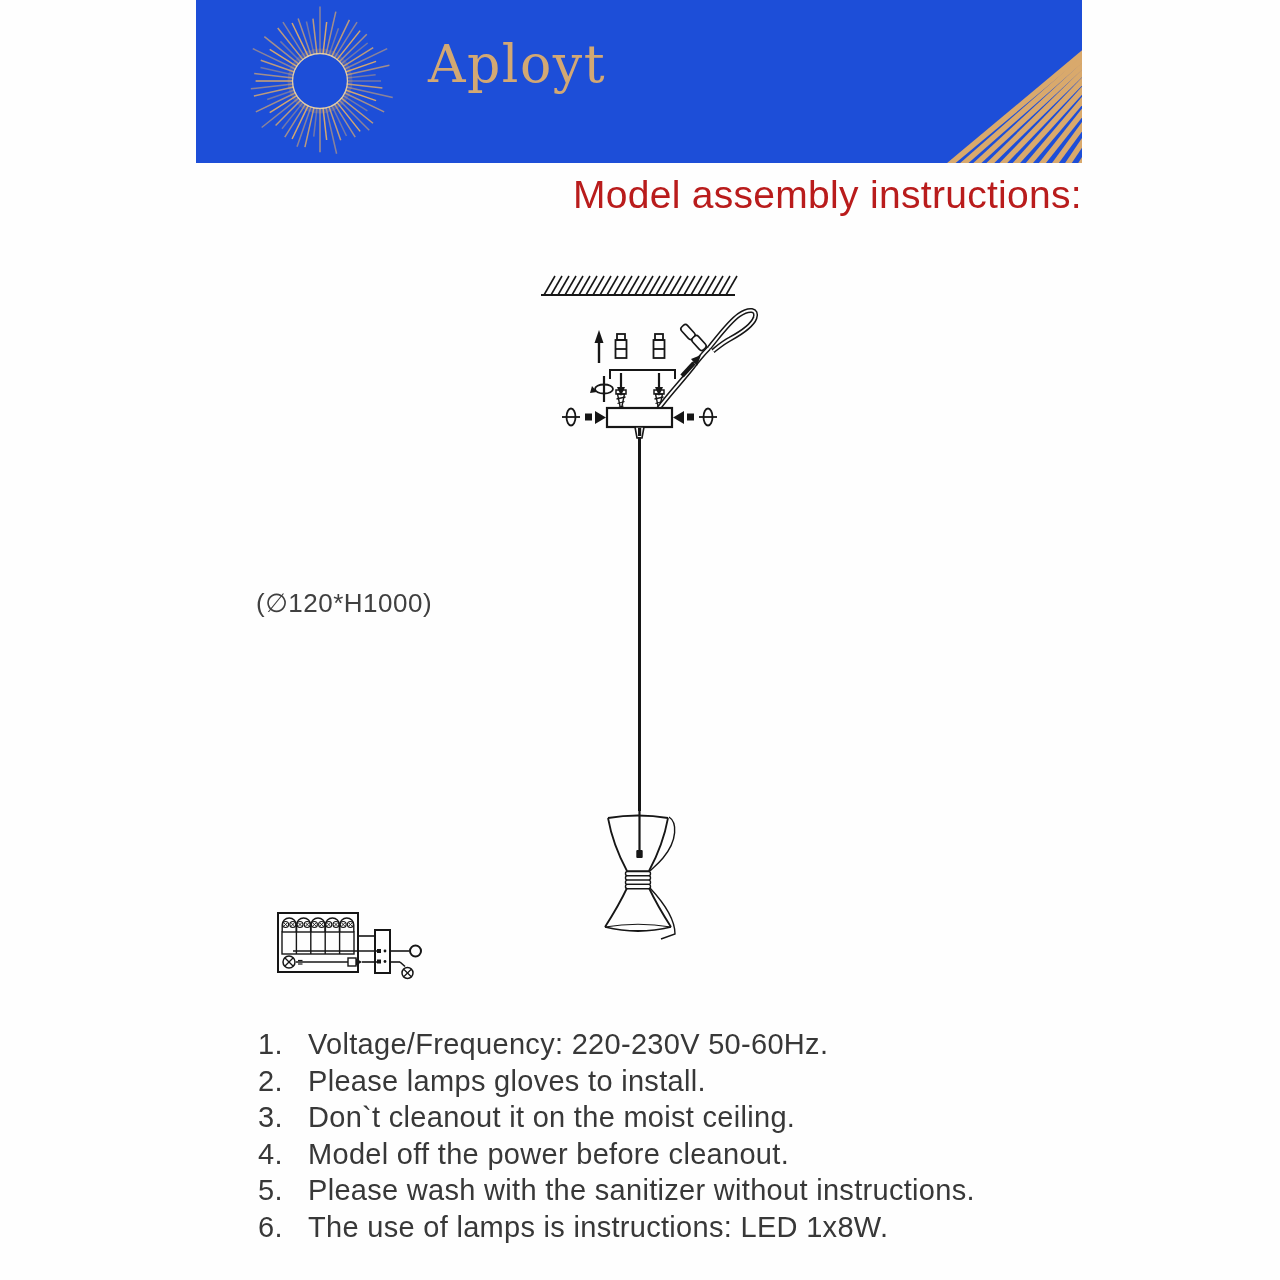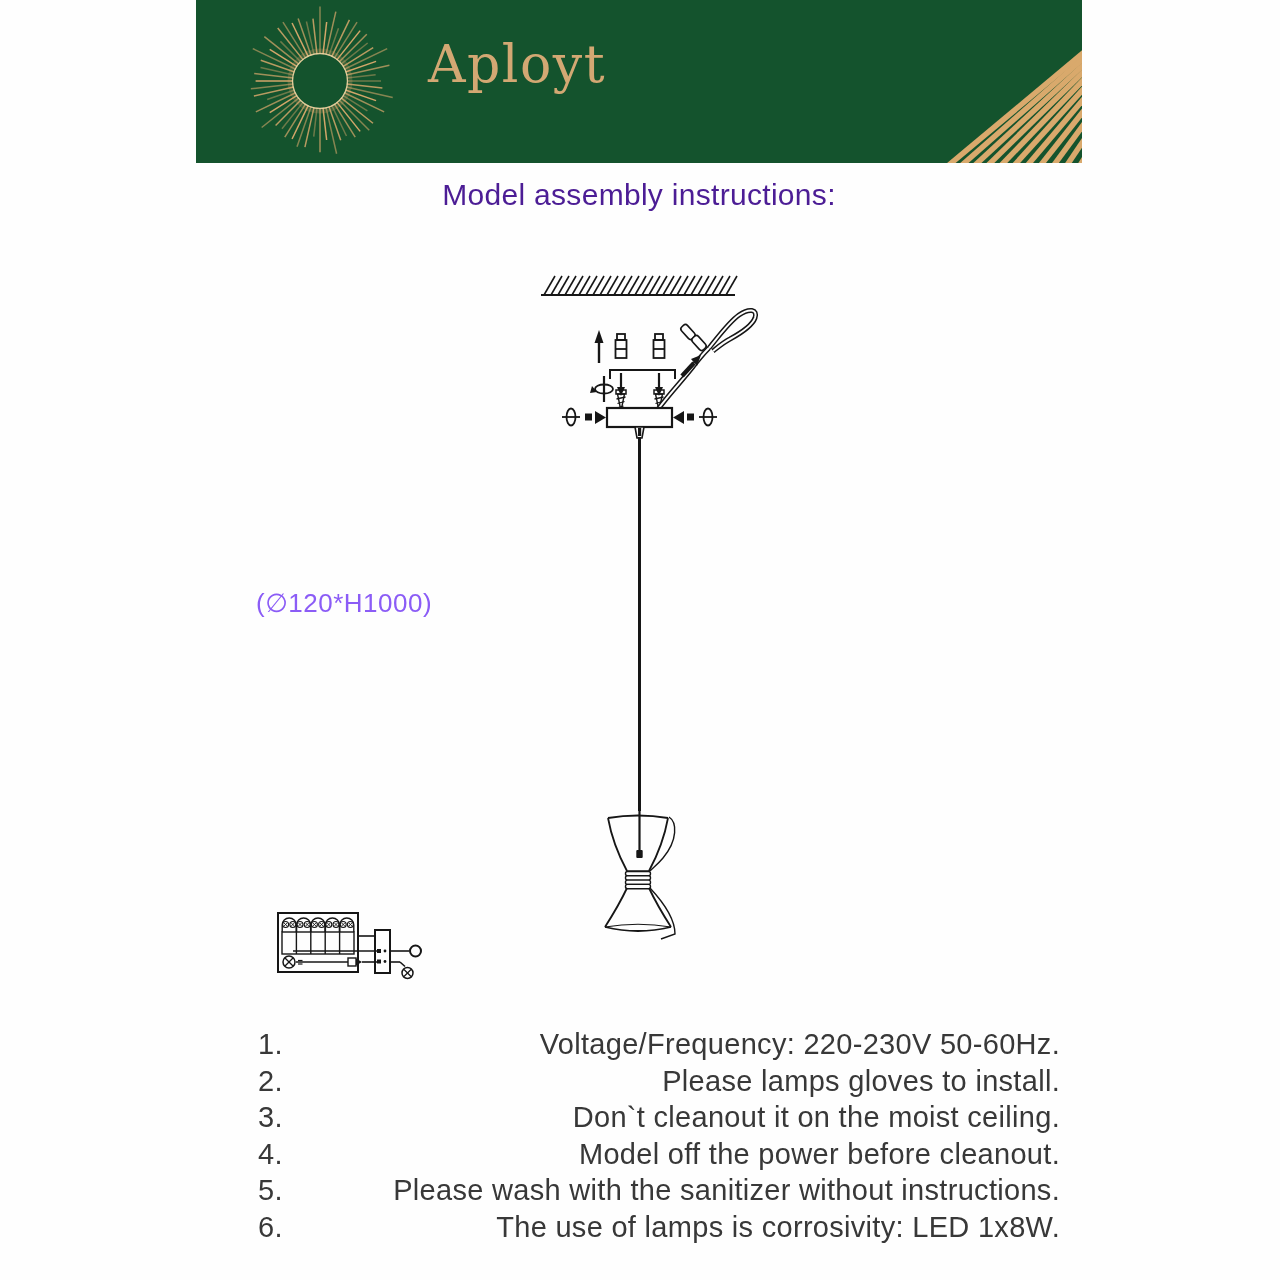--- a/index.html
+++ b/index.html
@@ -1,41 +1,41 @@
 <!DOCTYPE html>
 <html><head>
 <meta charset="utf-8">
 <style>
   html,body{margin:0;padding:0;background:#fff;}
   .page{position:relative;width:1280px;height:1280px;background:#fefefe;overflow:hidden;
         font-family:"Liberation Sans","DejaVu Sans",sans-serif;color:#363636;}
 
   
-  .banner{position:absolute;left:196px;top:0;width:886px;height:163px;background:#14532d;overflow:hidden;}
+  .banner{position:absolute;left:196px;top:0;width:886px;height:163px;background:#1d4ed8;overflow:hidden;}
   .sunburst{position:absolute;left:30px;top:0;width:188px;height:163px;}
   .wordmark{position:absolute;left:232px;top:38px;font-family:"DejaVu Serif","Liberation Serif",serif;
             font-size:52px;font-weight:400;color:#d3a873;letter-spacing:1.5px;line-height:1;}
   .fan{position:absolute;right:0;top:0;width:886px;height:163px;}
 
   
   .title-block{position:absolute;left:196px;top:177px;width:886px;text-align:center;}
-  .title-line{font-size:30px;line-height:36px;color:#4c1d95;letter-spacing:.3px;}
+  .title-line{font-size:39px;line-height:36px;color:#b91c1c;letter-spacing:.3px;text-align:right;}
 
   
   .install-svg{position:absolute;left:535px;top:262px;width:250px;height:192px;}
   .cord{position:absolute;left:638.4px;top:437px;width:2.2px;height:374px;background:#161616;}
   .lamp-svg{position:absolute;left:591px;top:808px;width:100px;height:135px;}
   .wiring-svg{position:absolute;left:258px;top:896px;width:185px;height:100px;}
-  .dim-label{position:absolute;left:256px;top:588px;font-size:26px;color:#8b5cf6;letter-spacing:.5px;}
+  .dim-label{position:absolute;left:256px;top:588px;font-size:26px;color:#404040;letter-spacing:.5px;}
 
   
   .instructions{position:absolute;left:250px;top:1026px;width:810px;}
   .inst-row{display:flex;align-items:flex-start;font-size:29px;line-height:36.5px;color:#383838;letter-spacing:.3px;}
   .inst-num{width:58px;flex:0 0 58px;padding-left:8px;box-sizing:border-box;}
-  .inst-text{flex:1;text-align:right;}
+  .inst-text{flex:1;}
 
   svg line, svg path, svg rect, svg circle, svg ellipse, svg polyline{vector-effect:none;}
 </style>
 </head>
 <body>
 
 <div class="page">
 
   <div class="banner">
     <svg class="sunburst" viewBox="0 0 188 163">
@@ -360,17 +360,17 @@
     <div class="inst-row">
       <div class="inst-num">4.</div>
       <div class="inst-text">Model off the power before cleanout.</div>
     </div>
     <div class="inst-row">
       <div class="inst-num">5.</div>
       <div class="inst-text">Please wash with the sanitizer without instructions.</div>
     </div>
     <div class="inst-row">
       <div class="inst-num">6.</div>
-      <div class="inst-text">The use of lamps is corrosivity: LED 1x8W.</div>
+      <div class="inst-text">The use of lamps is instructions: LED 1x8W.</div>
     </div>
   </div>
 
 </div>
 
 </body></html>

